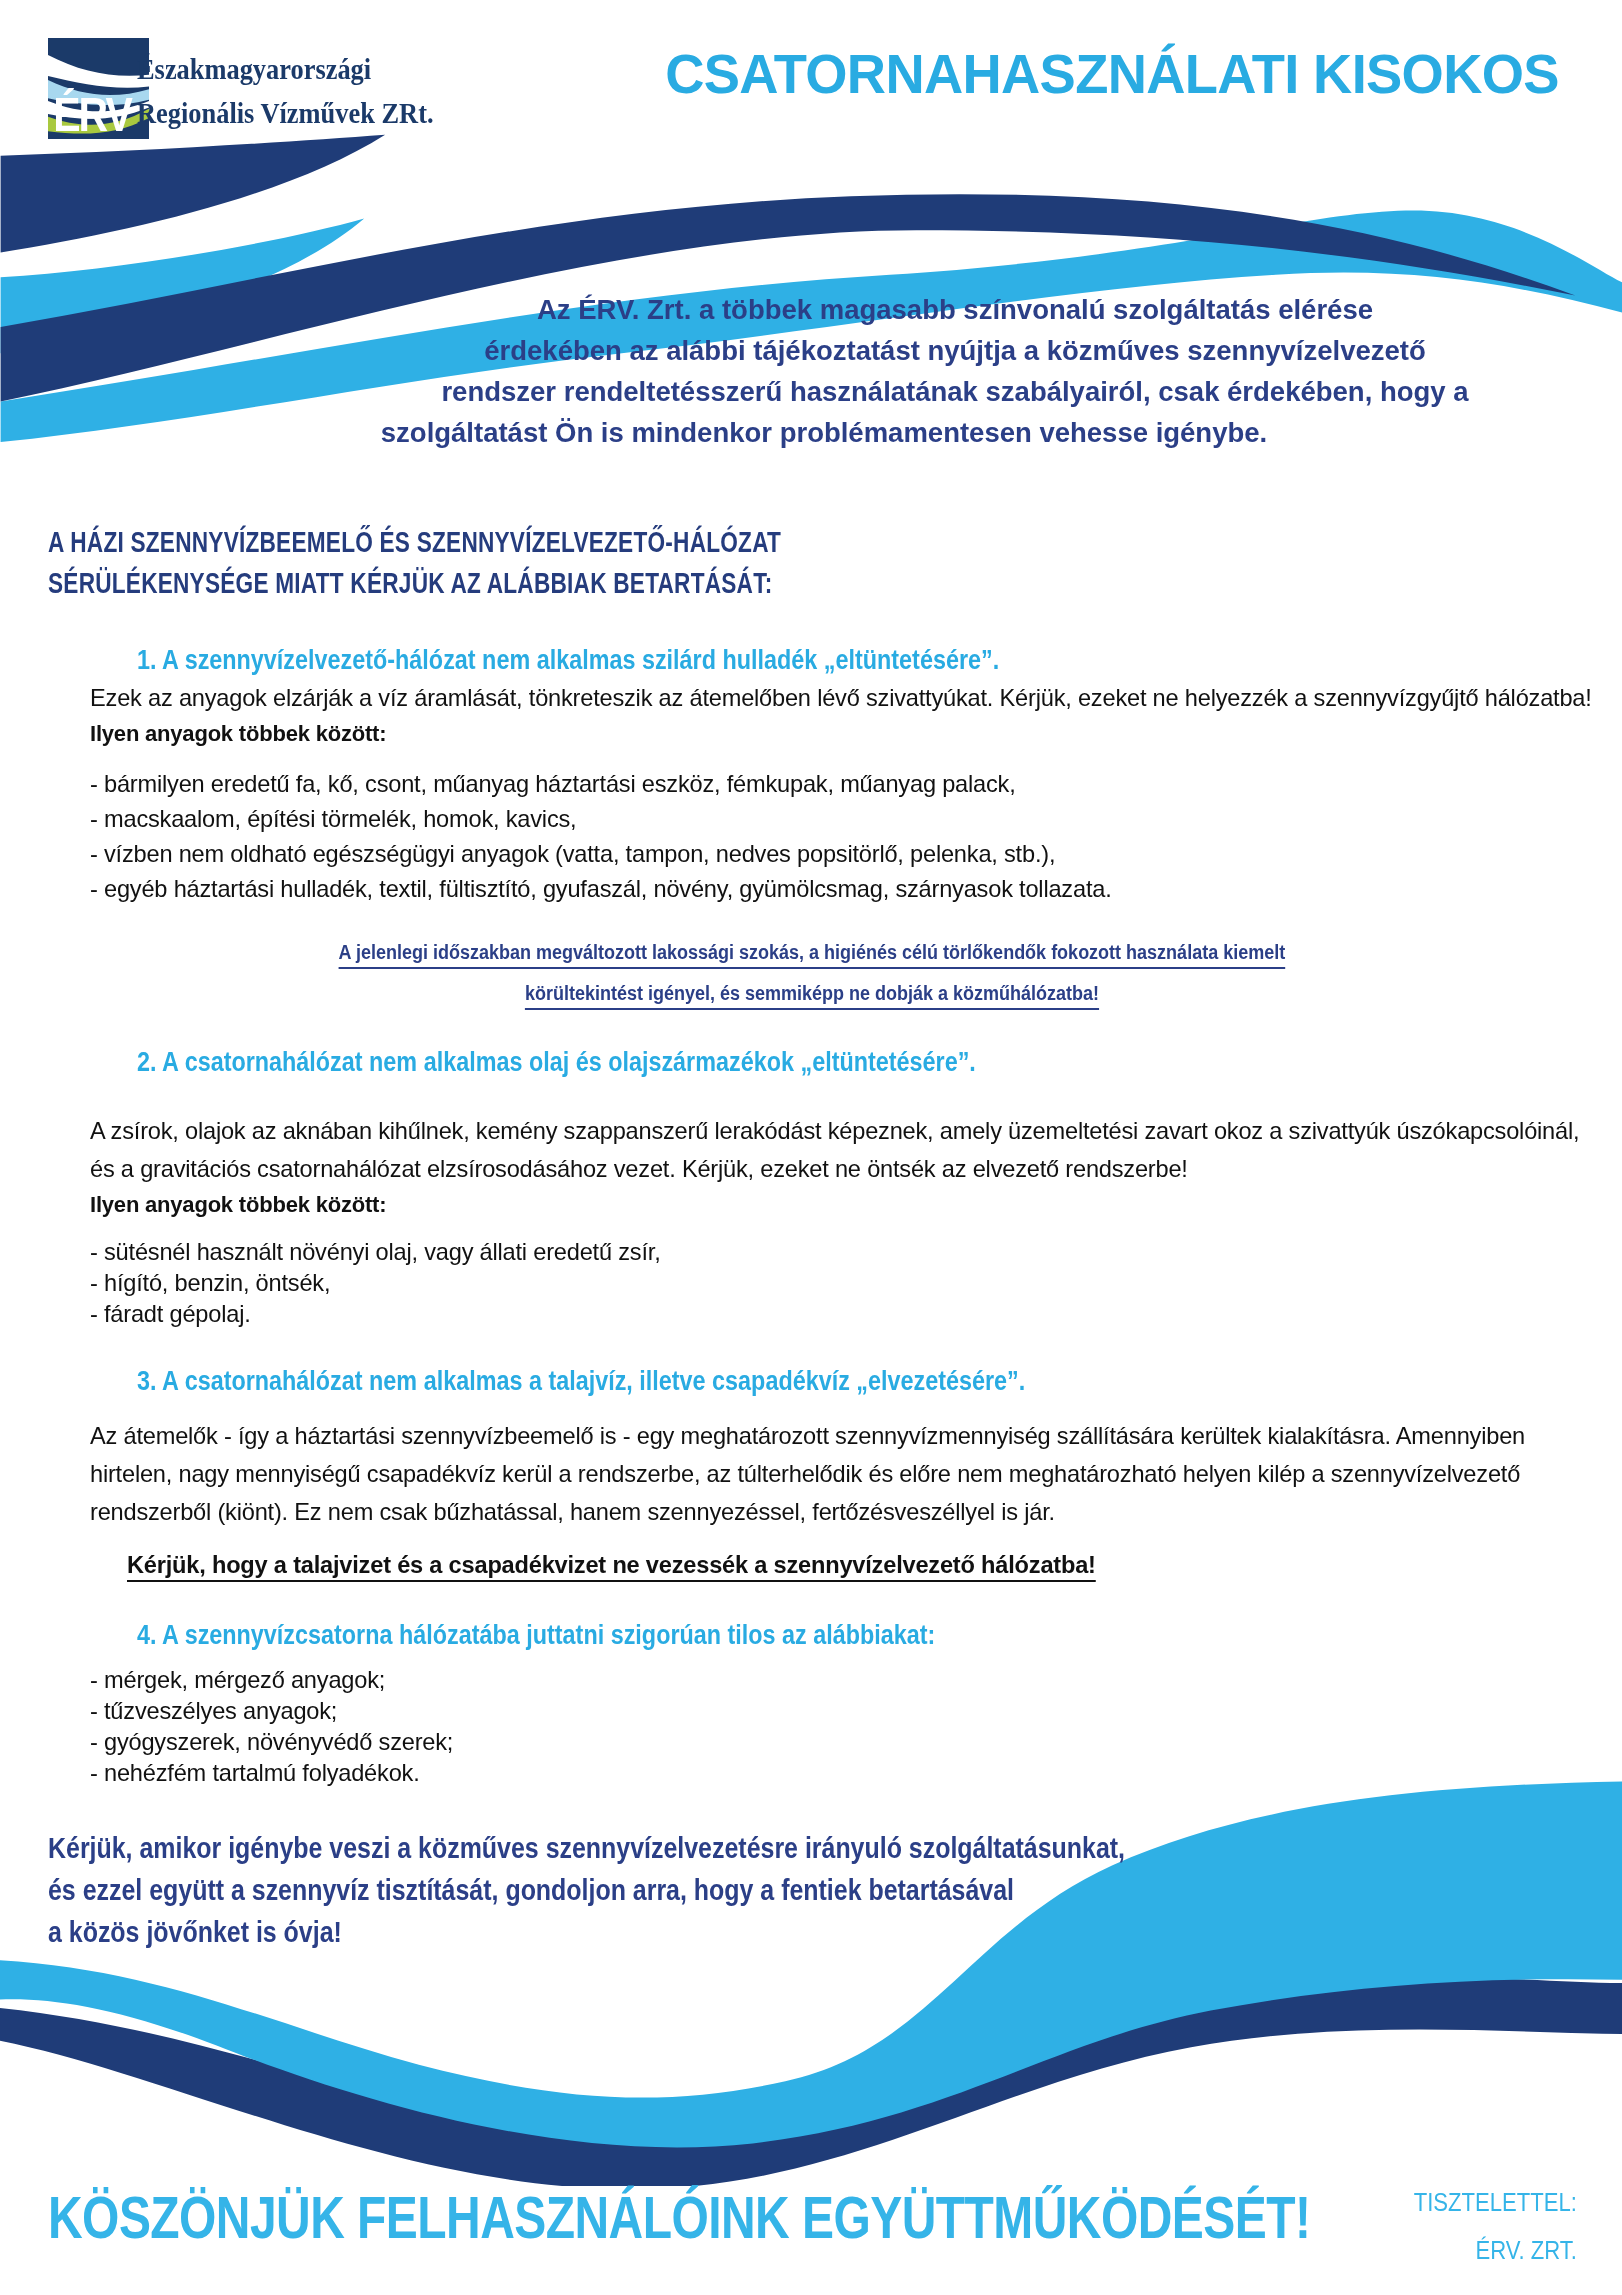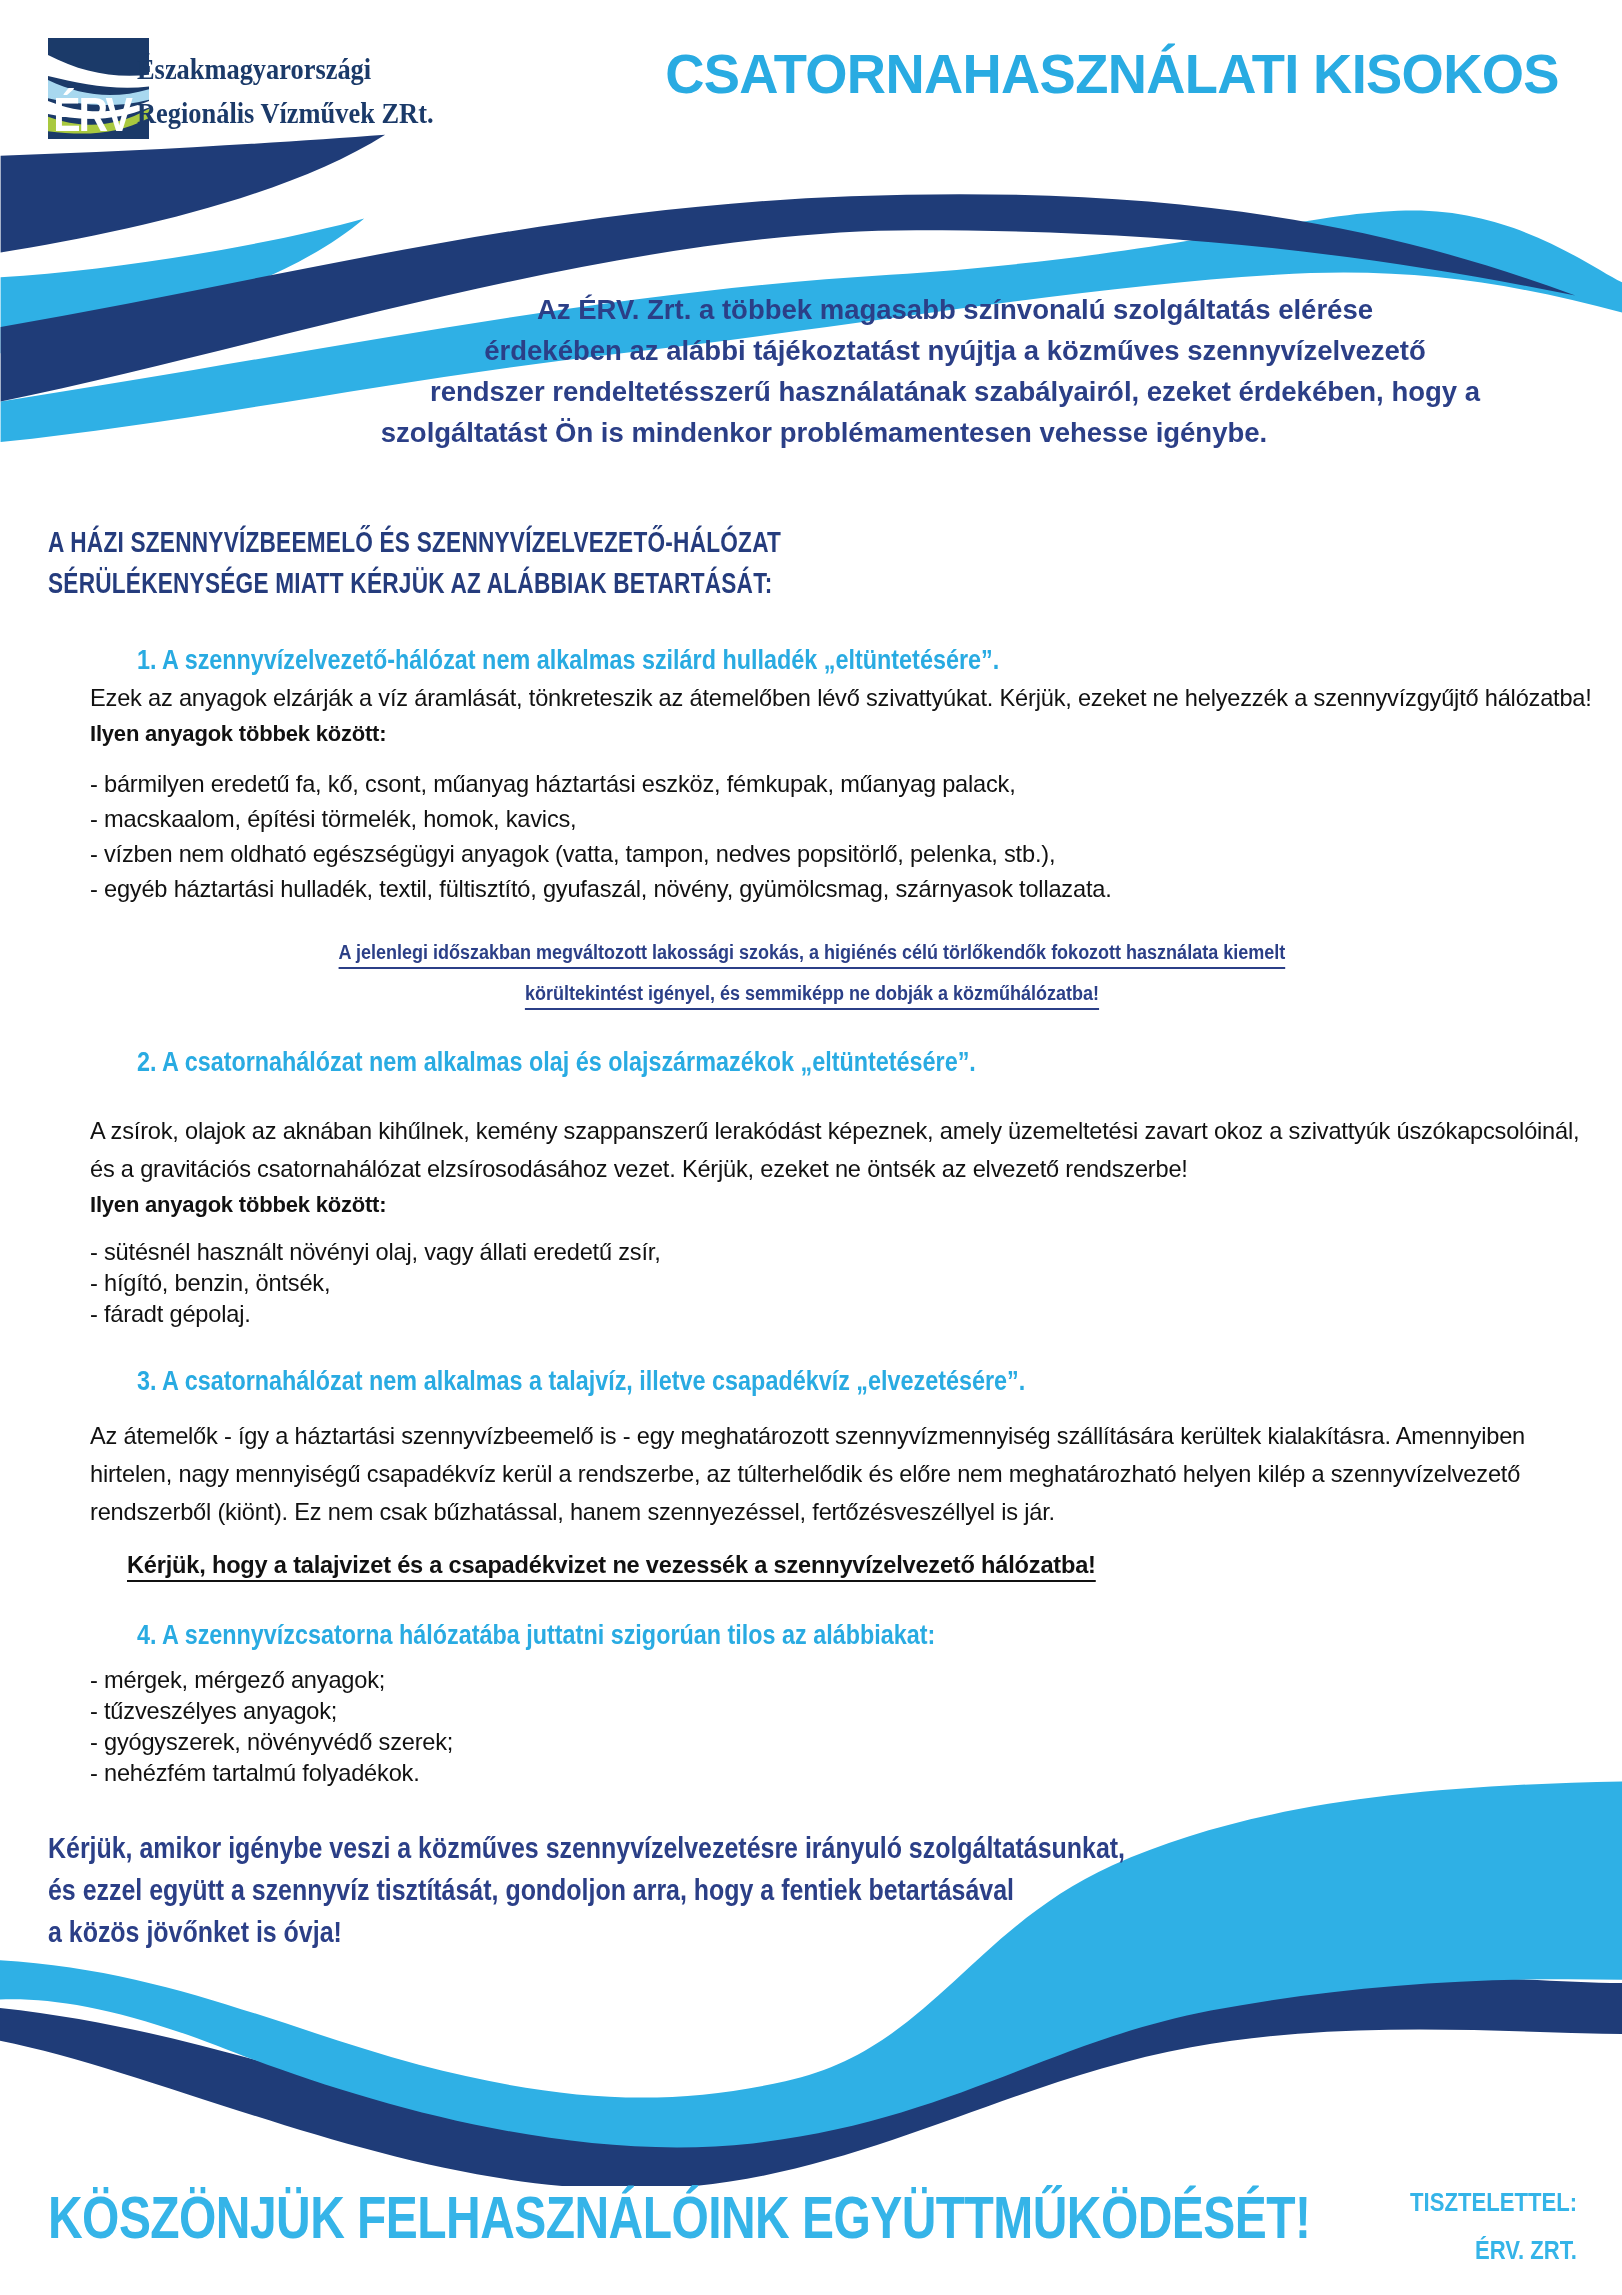--- a/index.html
+++ b/index.html
@@ -58,21 +58,21 @@
 
   .warning{color:var(--text-black);font-weight:700;font-size:23.6px;text-decoration:underline;
     text-decoration-thickness:2px;text-underline-offset:6.5px;letter-spacing:-0.2px;white-space:nowrap;}
 
   .closing{left:48px;top:1827px;color:#2B3F87;font-weight:700;font-size:29px;line-height:42px;
     transform:scaleX(.86);transform-origin:top left;white-space:nowrap;}
 
   
   .thanks{left:48px;top:2183px;color:#35B4E8;font-weight:700;font-size:60px;letter-spacing:-0.7px;
     transform:scaleX(.8);transform-origin:top left;white-space:nowrap;}
-  .signoff{left:1283px;top:2187px;width:294px;text-align:right;color:#35B4E8;font-weight:700;}
+  .signoff{left:1283px;top:2187px;width:294px;text-align:right;color:#35B4E8;font-weight:400;}
   .signoff .s-label{font-size:26px;transform:scaleX(.85);transform-origin:top right;}
   .signoff .s-company{font-size:26px;margin-top:17px;transform:scaleX(.85);transform-origin:top right;}
 </style>
 </head>
 <body>
 
 <div class="page">
 
   <svg class="abs" style="left:0;top:0;" width="1623" height="497" viewBox="0 0 2480 760">
     <path fill="var(--wave-navy)" d="M0,238 C200,232 430,218 588,206 C440,300 190,356 0,386 Z"></path>
@@ -105,21 +105,21 @@
   <div class="abs company">
     <div class="line">Északmagyarországi</div>
     <div class="line">Regionális Vízművek ZRt.</div>
   </div>
 
   <div class="abs doc-title">CSATORNAHASZNÁLATI KISOKOS</div>
 
   <div class="abs intro">
     <div class="intro-line">Az ÉRV. Zrt. a többek magasabb színvonalú szolgáltatás elérése</div>
     <div class="intro-line">érdekében az alábbi tájékoztatást nyújtja a közműves szennyvízelvezető</div>
-    <div class="intro-line">rendszer rendeltetésszerű használatának szabályairól, ezeket érdekében, hogy a</div>
+    <div class="intro-line">rendszer rendeltetésszerű használatának szabályairól, csak érdekében, hogy a</div>
     <div class="intro-line">szolgáltatást Ön is mindenkor problémamentesen vehesse igénybe.</div>
   </div>
 
   <div class="abs main-heading">
     <div>A HÁZI SZENNYVÍZBEEMELŐ ÉS SZENNYVÍZELVEZETŐ-HÁLÓZAT</div>
     <div>SÉRÜLÉKENYSÉGE MIATT KÉRJÜK AZ ALÁBBIAK BETARTÁSÁT:</div>
   </div>
 
   <div class="abs sec-heading" style="left:137px;top:644px;">1. A szennyvízelvezető-hálózat nem alkalmas szilárd hulladék „eltüntetésére”.</div>
   <div class="abs body-text" style="left:90px;top:679px;width:1512px;">Ezek az anyagok elzárják a víz áramlását, tönkreteszik az átemelőben lévő szivattyúkat. Kérjük, ezeket ne helyezzék a szennyvízgyűjtő hálózatba!</div>

